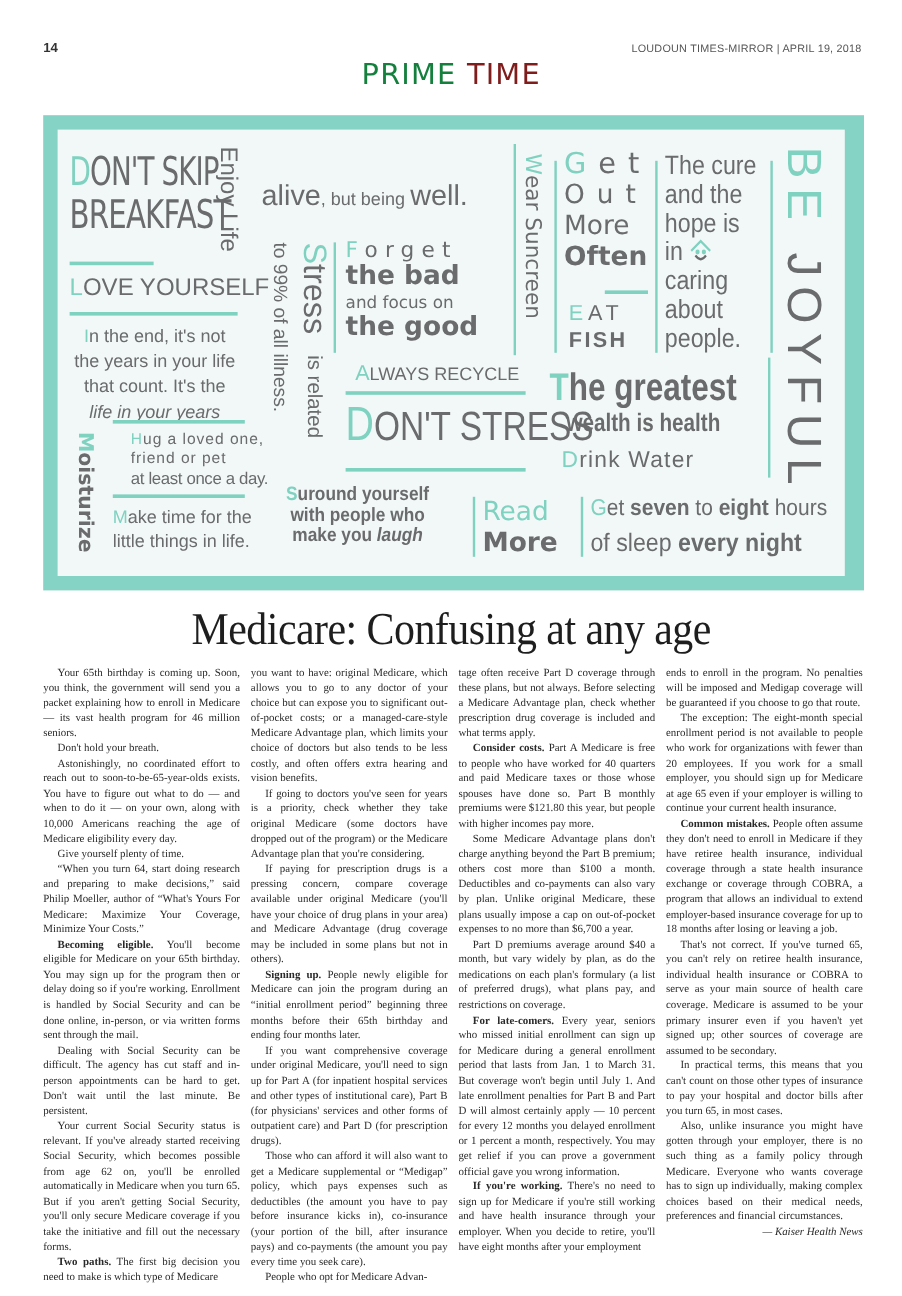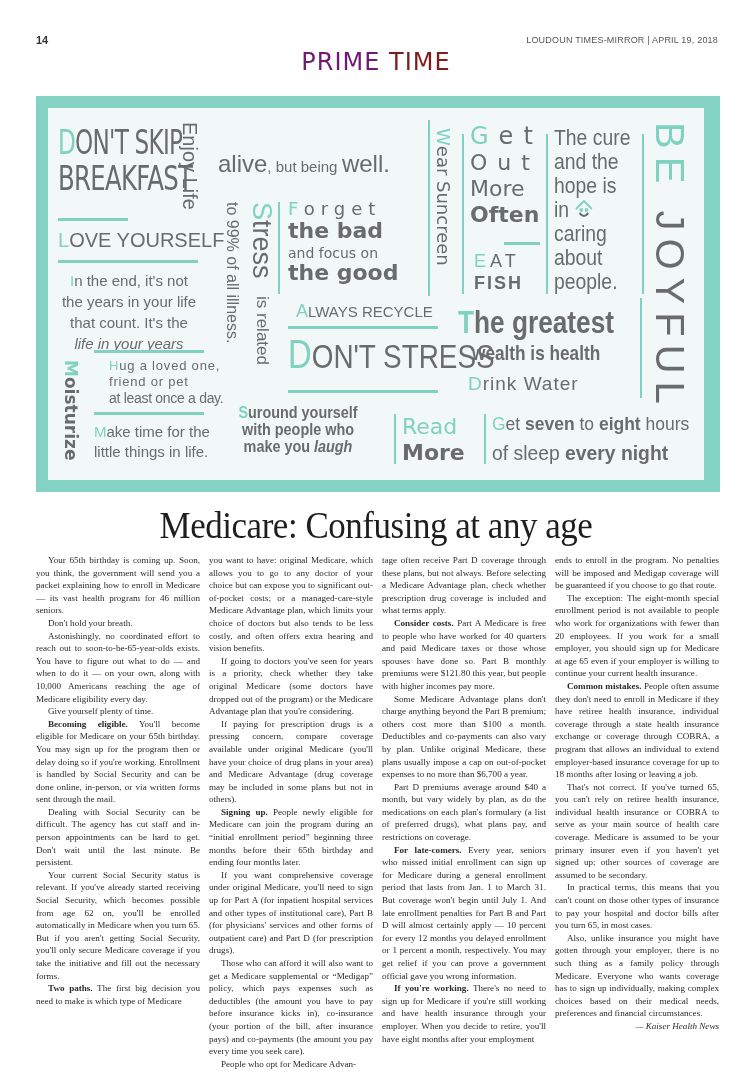--- a/index.html
+++ b/index.html
@@ -2,21 +2,21 @@
 <html><head>
 <meta charset="utf-8">
 <style>
   * { box-sizing: border-box; margin: 0; padding: 0; }
   html, body { width: 752px; height: 1080px; background: #ffffff; overflow: hidden; }
   body { position: relative; font-family: "Liberation Serif", serif; color: #222; }
 
   .folio { position: absolute; top: 34px; left: 36px; font-family: "Liberation Sans", sans-serif; font-weight: bold; font-size: 11px; color: #333; }
   .masthead { position: absolute; top: 35px; right: 34px; font-family: "Liberation Sans", sans-serif; font-size: 9px; letter-spacing: 0.2px; color: #555; }
   .section-title { position: absolute; top: 48px; left: 0; width: 752px; text-align: center; font-family: "DejaVu Sans", sans-serif; font-size: 24px; letter-spacing: 1px; }
-  .section-title .a { color: #701a75; }
+  .section-title .a { color: #15803d; }
   .section-title .b { color: #7f1d1d; }
 
   
   .poster { position: absolute; left: 36px; top: 96px; width: 684px; height: 396px; background: #85d3c4; }
   .panel { position: absolute; left: 12px; top: 12px; width: 656px; height: 372px; background: #f2f8f8; overflow: hidden; }
   .p { position: absolute; color: #6a6b6d; font-family: "Liberation Sans", sans-serif; white-space: nowrap; line-height: 1; }
   .m { color: #7fd1c0; }
   .rule-h { position: absolute; height: 3px; background: #7fd1c0; }
   .rule-v { position: absolute; width: 2px; background: #7fd1c0; }
   .vert { writing-mode: vertical-rl; }
@@ -192,20 +192,21 @@
 </div>
 
 <div class="headline">Medicare: Confusing at any age</div>
 
 <div class="article">
   <div class="col">
     <p>Your 65th birthday is coming up. Soon, you think, the government will send you a packet explaining how to enroll in Medicare — its vast health program for 46 million seniors.</p>
     <p>Don't hold your breath.</p>
     <p>Astonishingly, no coordinated effort to reach out to soon-to-be-65-year-olds exists. You have to figure out what to do — and when to do it — on your own, along with 10,000 Americans reaching the age of Medicare eligibility every day.</p>
     <p>Give yourself plenty of time.</p>
+    <p>“When you turn 64, start doing research and preparing to make decisions,” said Philip Moeller, author of “What's Yours For Medicare: Maximize Your Coverage, Minimize Your Costs.”</p>
     <p><b>Becoming eligible.</b><span> You'll become eligible for Medicare on your 65th birthday. You may sign up for the program then or delay doing so if you're working. Enrollment is handled by Social Security and can be done online, in-person, or via written forms sent through the mail.</span></p>
     <p>Dealing with Social Security can be difficult. The agency has cut staff and in-person appointments can be hard to get. Don't wait until the last minute. Be persistent.</p>
     <p>Your current Social Security status is relevant. If you've already started receiving Social Security, which becomes possible from age 62 on, you'll be enrolled automatically in Medicare when you turn 65. But if you aren't getting Social Security, you'll only secure Medicare coverage if you take the initiative and fill out the necessary forms.</p>
     <p><b>Two paths.</b><span> The first big decision you need to make is which type of Medicare</span></p>
   </div>
 
   <div class="col">
     <p class="cont">you want to have: original Medicare, which allows you to go to any doctor of your choice but can expose you to significant out-of-pocket costs; or a managed-care-style Medicare Advantage plan, which limits your choice of doctors but also tends to be less costly, and often offers extra hearing and vision benefits.</p>
     <p>If going to doctors you've seen for years is a priority, check whether they take original Medicare (some doctors have dropped out of the program) or the Medicare Advantage plan that you're considering.</p>
     <p>If paying for prescription drugs is a pressing concern, compare coverage available under original Medicare (you'll have your choice of drug plans in your area) and Medicare Advantage (drug coverage may be included in some plans but not in others).</p>

